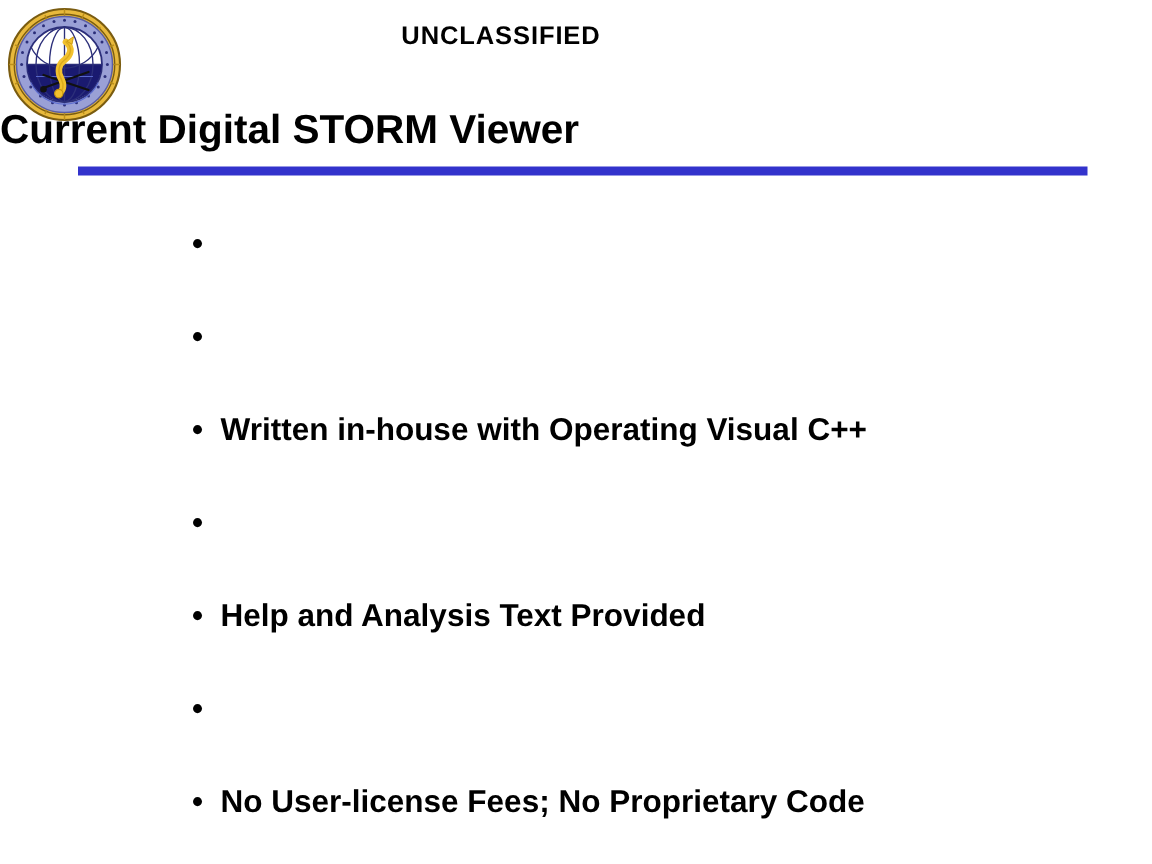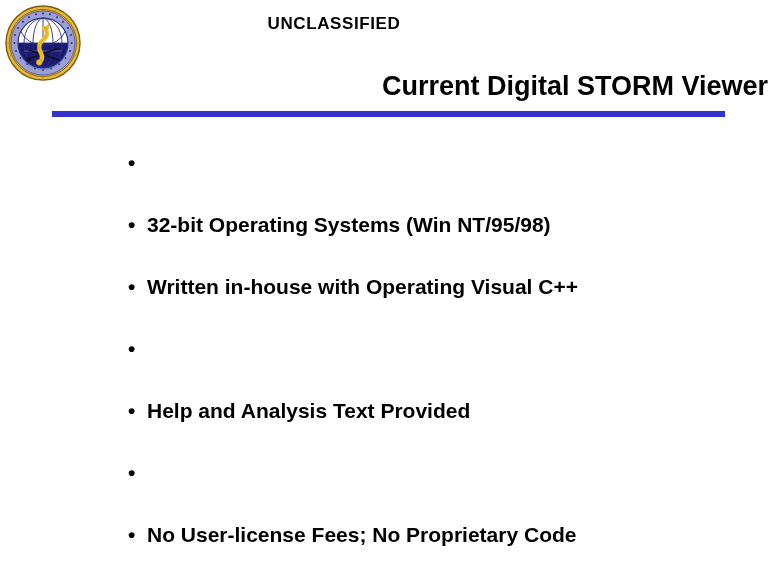--- a/index.html
+++ b/index.html
@@ -42,21 +42,21 @@
     color: #000000;
     letter-spacing: 0.6px;
   }
 
   
   .title {
     position: absolute;
     left: 0;
     top: 71px;
     width: 768px;
-    text-align: right;
+    text-align: left;
     font-size: 27px;
     font-weight: bold;
     color: #000000;
     letter-spacing: 0px;
   }
 
   
   .divider {
     position: absolute;
     left: 52px;
@@ -193,21 +193,20 @@
   <div class="title">Current Digital STORM Viewer</div>
 
   <div class="divider"></div>
 
   <ul class="bullets">
     <li class="bullet-item">
       <span class="bullet-marker">•</span>
     </li>
     <li class="bullet-item">
       <span class="bullet-marker">•</span>
-      <span>32-bit Operating Systems (Win NT/95/98)</span>
     </li>
     <li class="bullet-item">
       <span class="bullet-marker">•</span>
       <span>Written in-house with Operating Visual C++</span>
     </li>
     <li class="bullet-item">
       <span class="bullet-marker">•</span>
     </li>
     <li class="bullet-item">
       <span class="bullet-marker">•</span>

